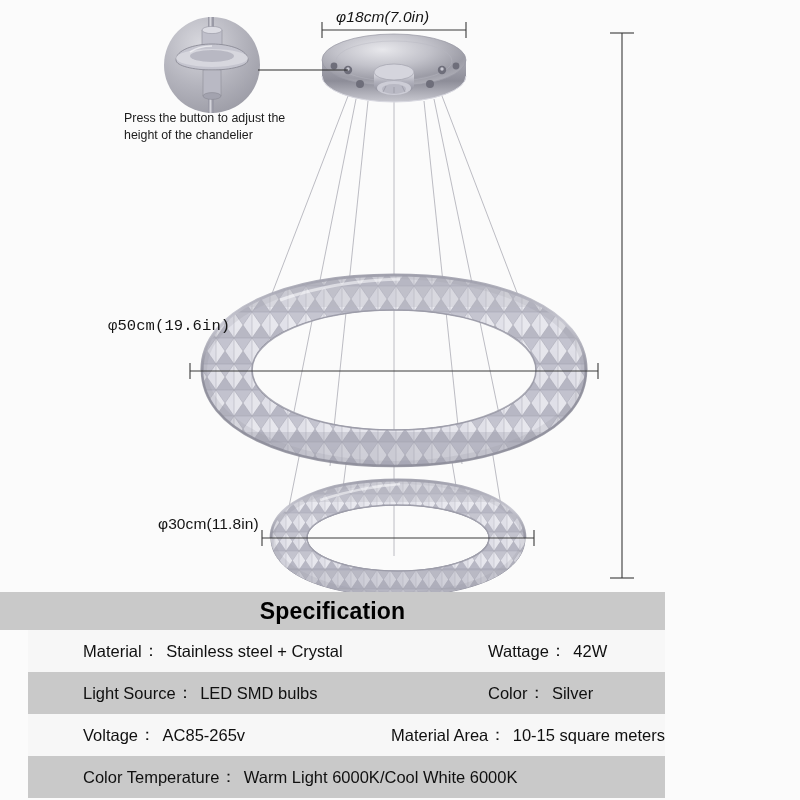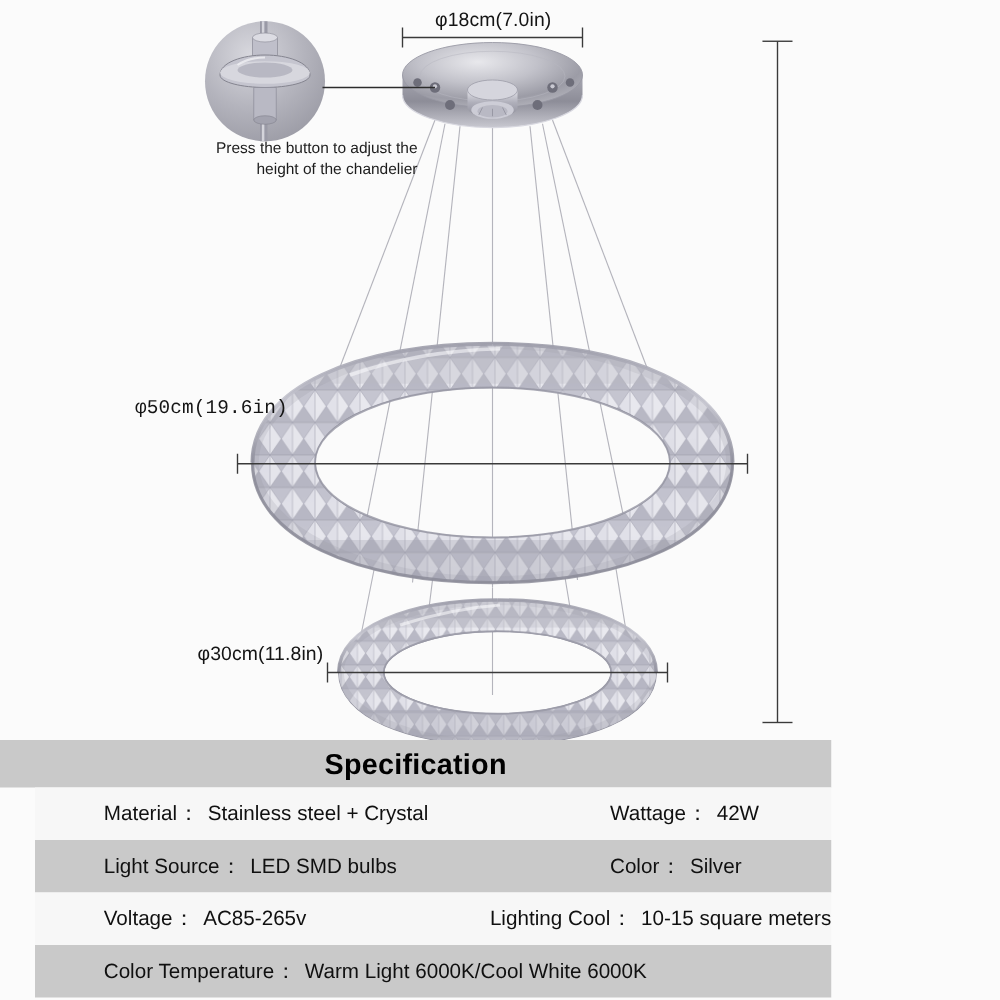--- a/index.html
+++ b/index.html
@@ -35,21 +35,21 @@
   }
 
   
   .dim-label {
     position: absolute;
     color: #141414;
     font-size: 15.5px;
     letter-spacing: .1px;
     white-space: nowrap;
   }
-  #label-canopy { left: 348px; top: 8px; }
+  #label-canopy { left: 336px; top: 8px; font-style: italic; }
   #label-big-ring { left: 108px; top: 317px; font-family: Liberation Mono, monospace; }
   #label-small-ring { left: 158px; top: 515px; }
 
   #label-chain-wrap {
     position: absolute;
     left: 475px; top: 152px;
     white-space: nowrap;
     line-height: 23px;
   }
   #label-chain-main {
@@ -61,21 +61,21 @@
     display: block;
     color: #ee1c1c;
     font-size: 15.5px;
   }
 
   
   #detail-caption {
     position: absolute;
     left: 124px; top: 110px;
     width: 210px;
-    text-align: right;
+    text-align: left;
     color: #1c1c1c;
     font-size: 12.4px;
     line-height: 17px;
   }
   #detail-caption span { display: block; }
 
   
   #spec {
     position: absolute;
     left: 0; top: 592px;
@@ -406,21 +406,21 @@
       </div>
     </div>
 
     <div class="spec-row light">
       <div class="cell cell-left">
         <span class="cell-key">Voltage</span>
         <span class="cell-colon">：</span>
         <span class="cell-val">AC85-265v</span>
       </div>
       <div class="cell cell-right">
-        <span class="cell-key">Lighting Cool</span>
+        <span class="cell-key">Material Area</span>
         <span class="cell-colon">：</span>
         <span class="cell-val">10-15 square meters</span>
       </div>
     </div>
 
     <div class="spec-row dark">
       <div class="cell cell-full">
         <span class="cell-key">Color Temperature</span>
         <span class="cell-colon">：</span>
         <span class="cell-val">Warm Light 6000K/Cool White 6000K</span>

